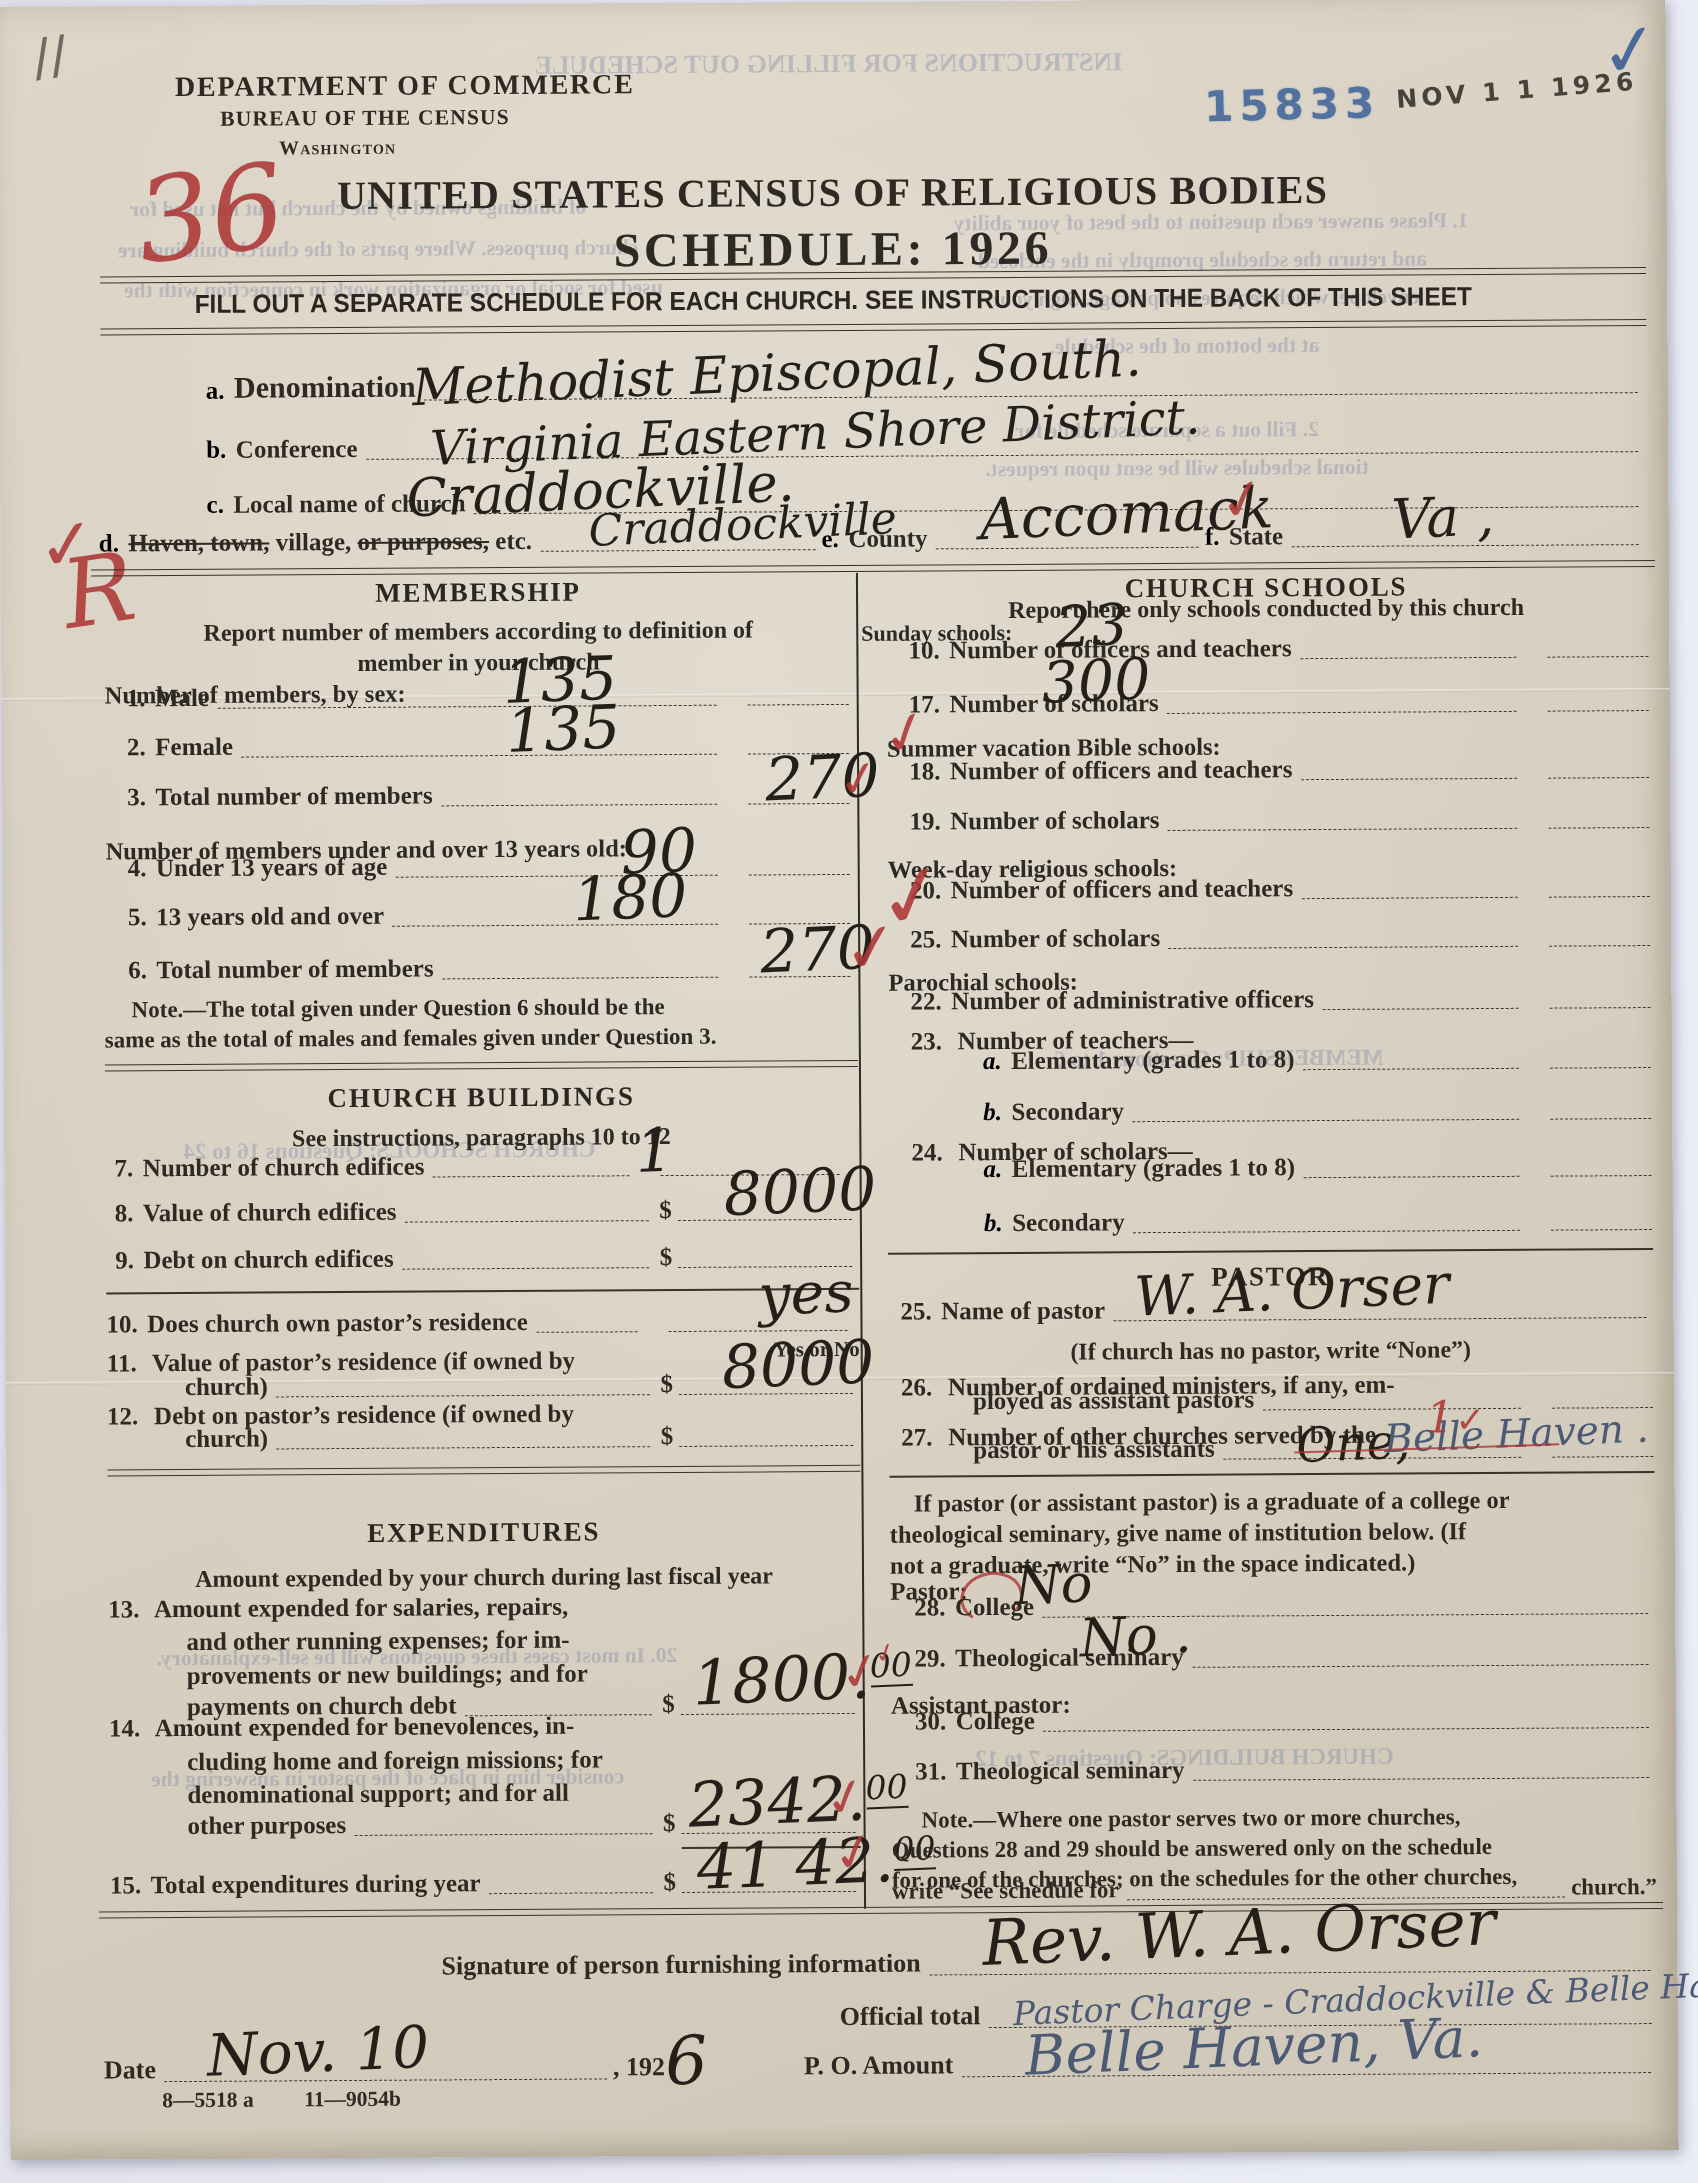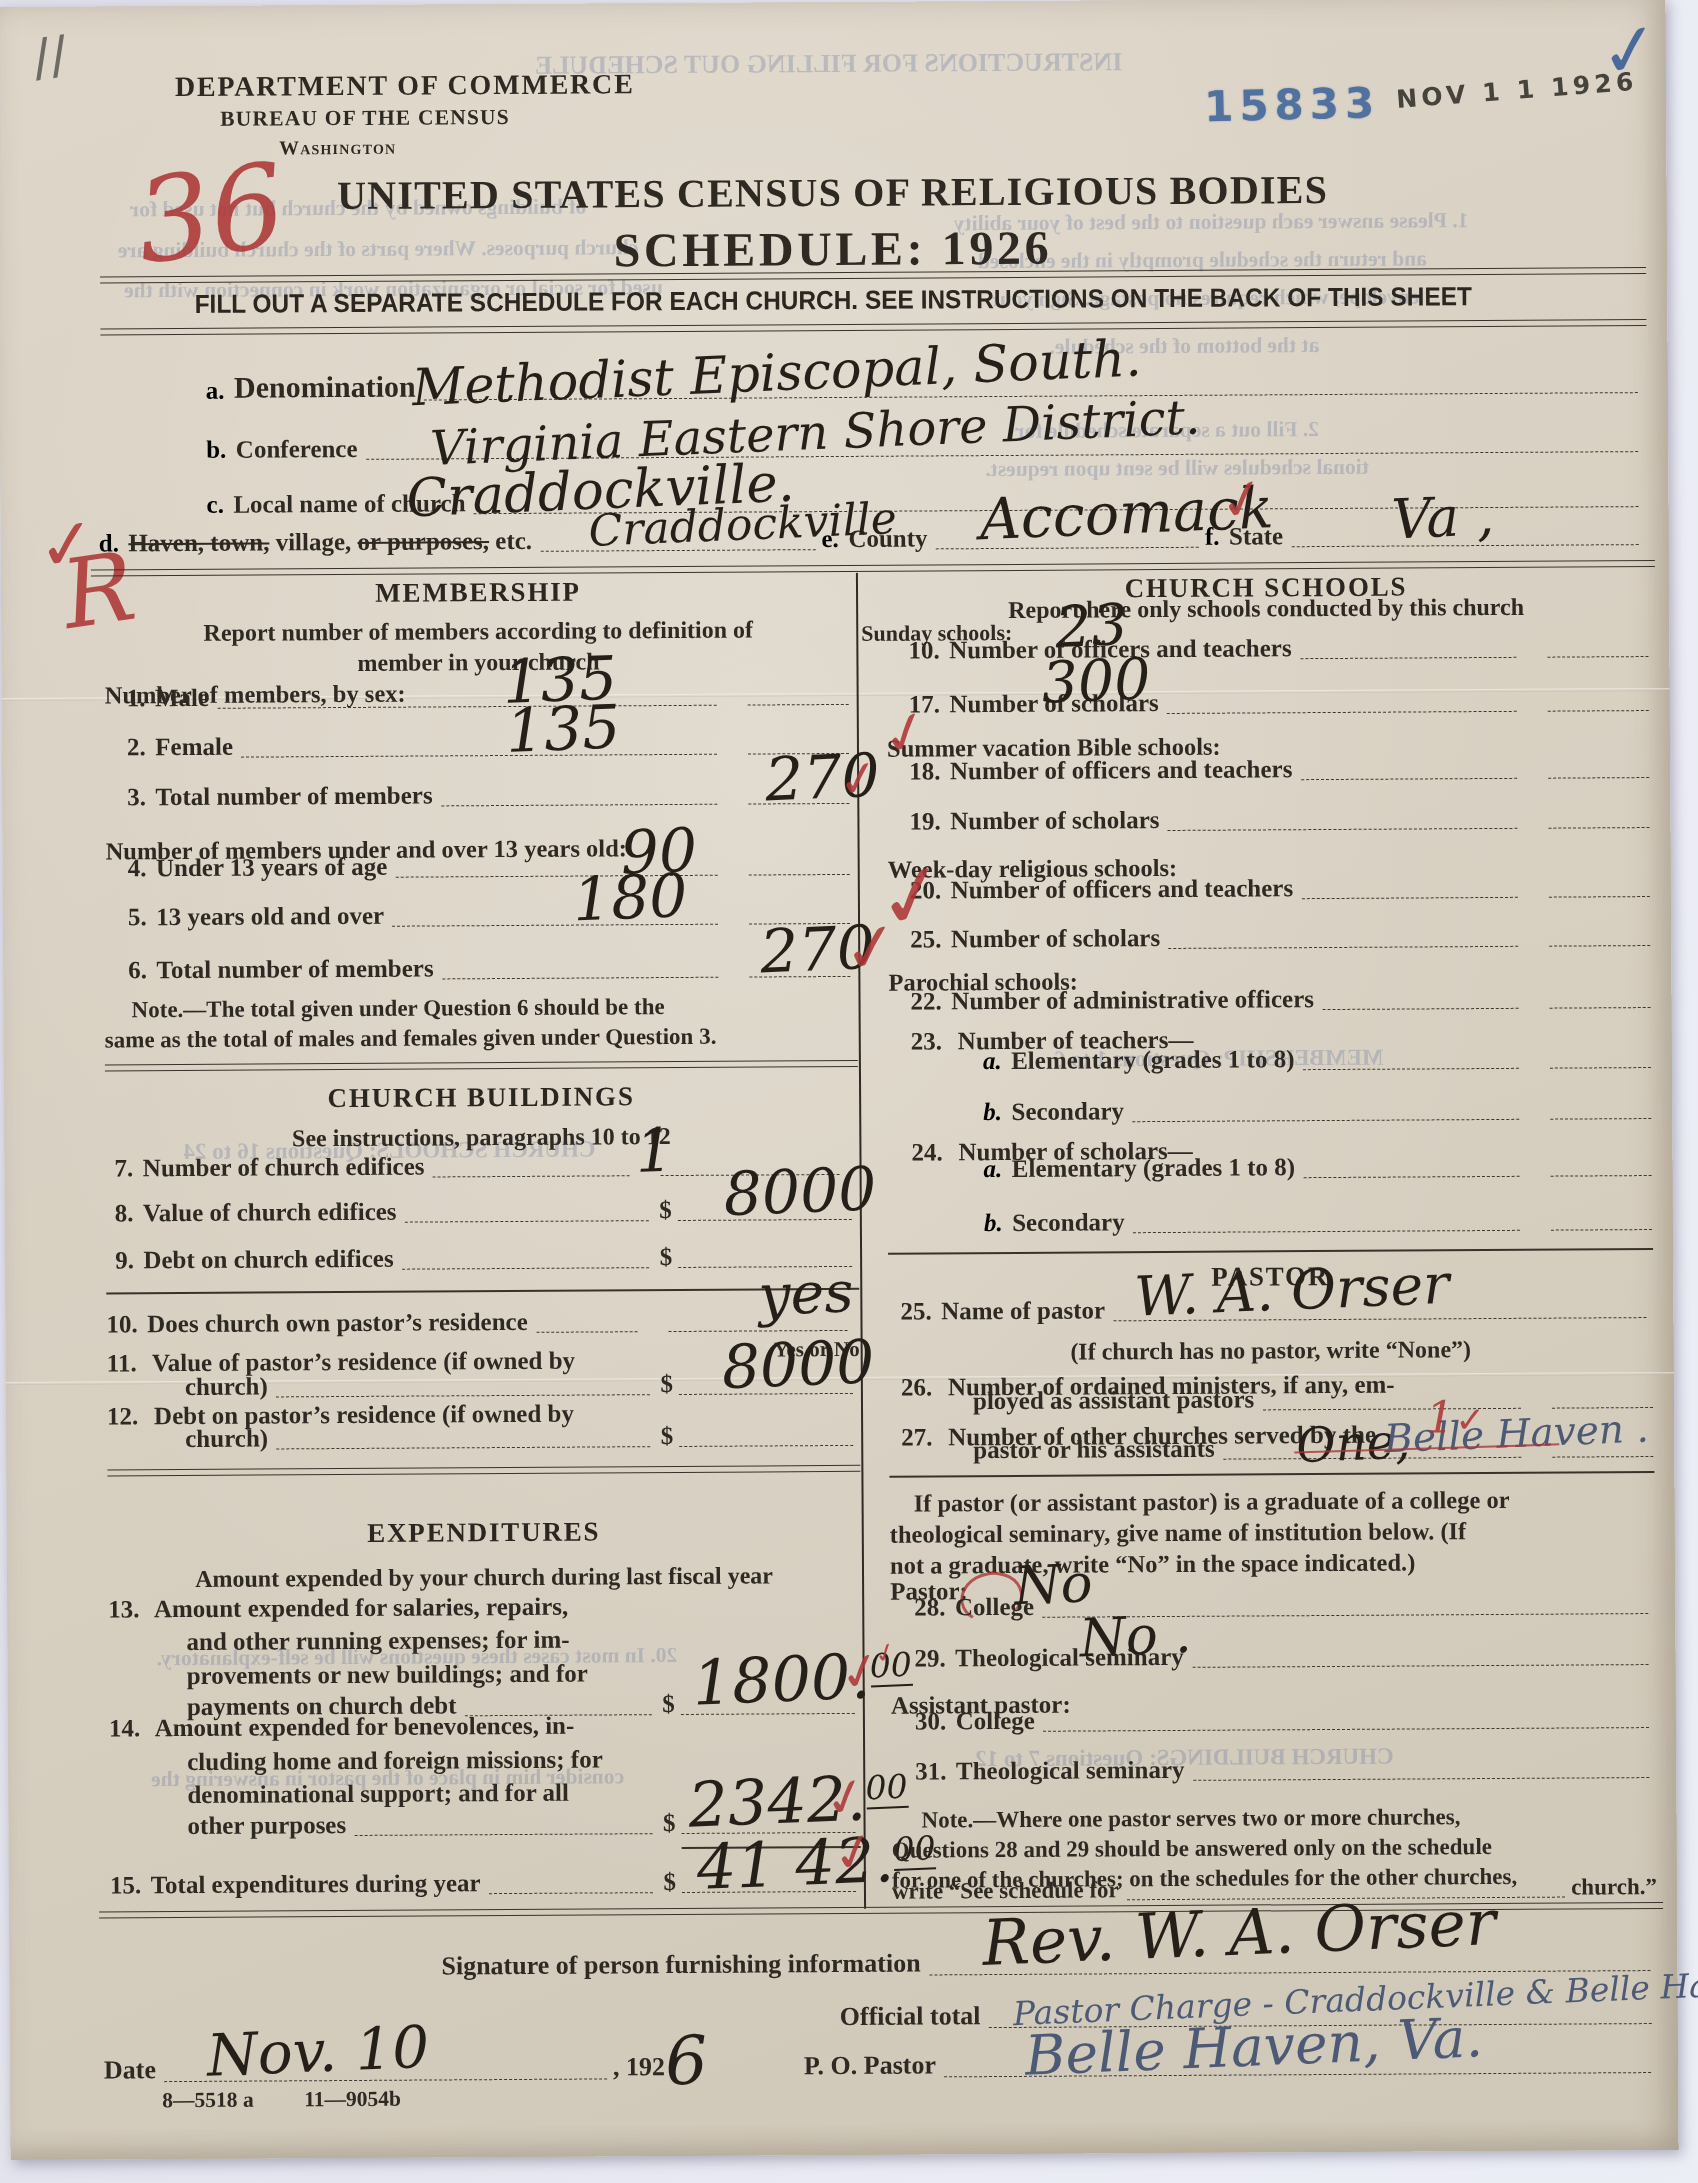--- a/index.html
+++ b/index.html
@@ -465,21 +465,21 @@
 
   <div class="r" style="left:94px;top:2051px;width:561px;height:27.5px;font-size:26px;">
     <span class="t" style="font-size:26px;">Date</span>
     <span class="lead"></span>
     <span class="t" style="font-size:26px;">, 192</span>
   </div>
   <span class="abs hw" style="left:197px;top:2017px;font-size:58px;">Nov. 10</span>
   <span class="abs hw" style="left:655px;top:2025px;font-size:67px;">6</span>
 
   <div class="r" style="left:794px;top:2051px;width:853px;height:27.5px;font-size:26px;">
-    <span class="t" style="font-size:26px;">P. O. Pastor</span>
+    <span class="t" style="font-size:26px;">P. O. Amount</span>
     <span class="lead"></span>
   </div>
   <span class="abs hwb" style="left:1015px;top:2020px;font-size:55px;">Belle Haven,  Va.</span>
 
   <span class="abs t" style="left:152px;top:2084px;font-size:21.5px;">8—5518 a</span>
   <span class="abs t" style="left:294px;top:2084px;font-size:21.5px;">11—9054b</span>
 
  </div>
 </div>
 

